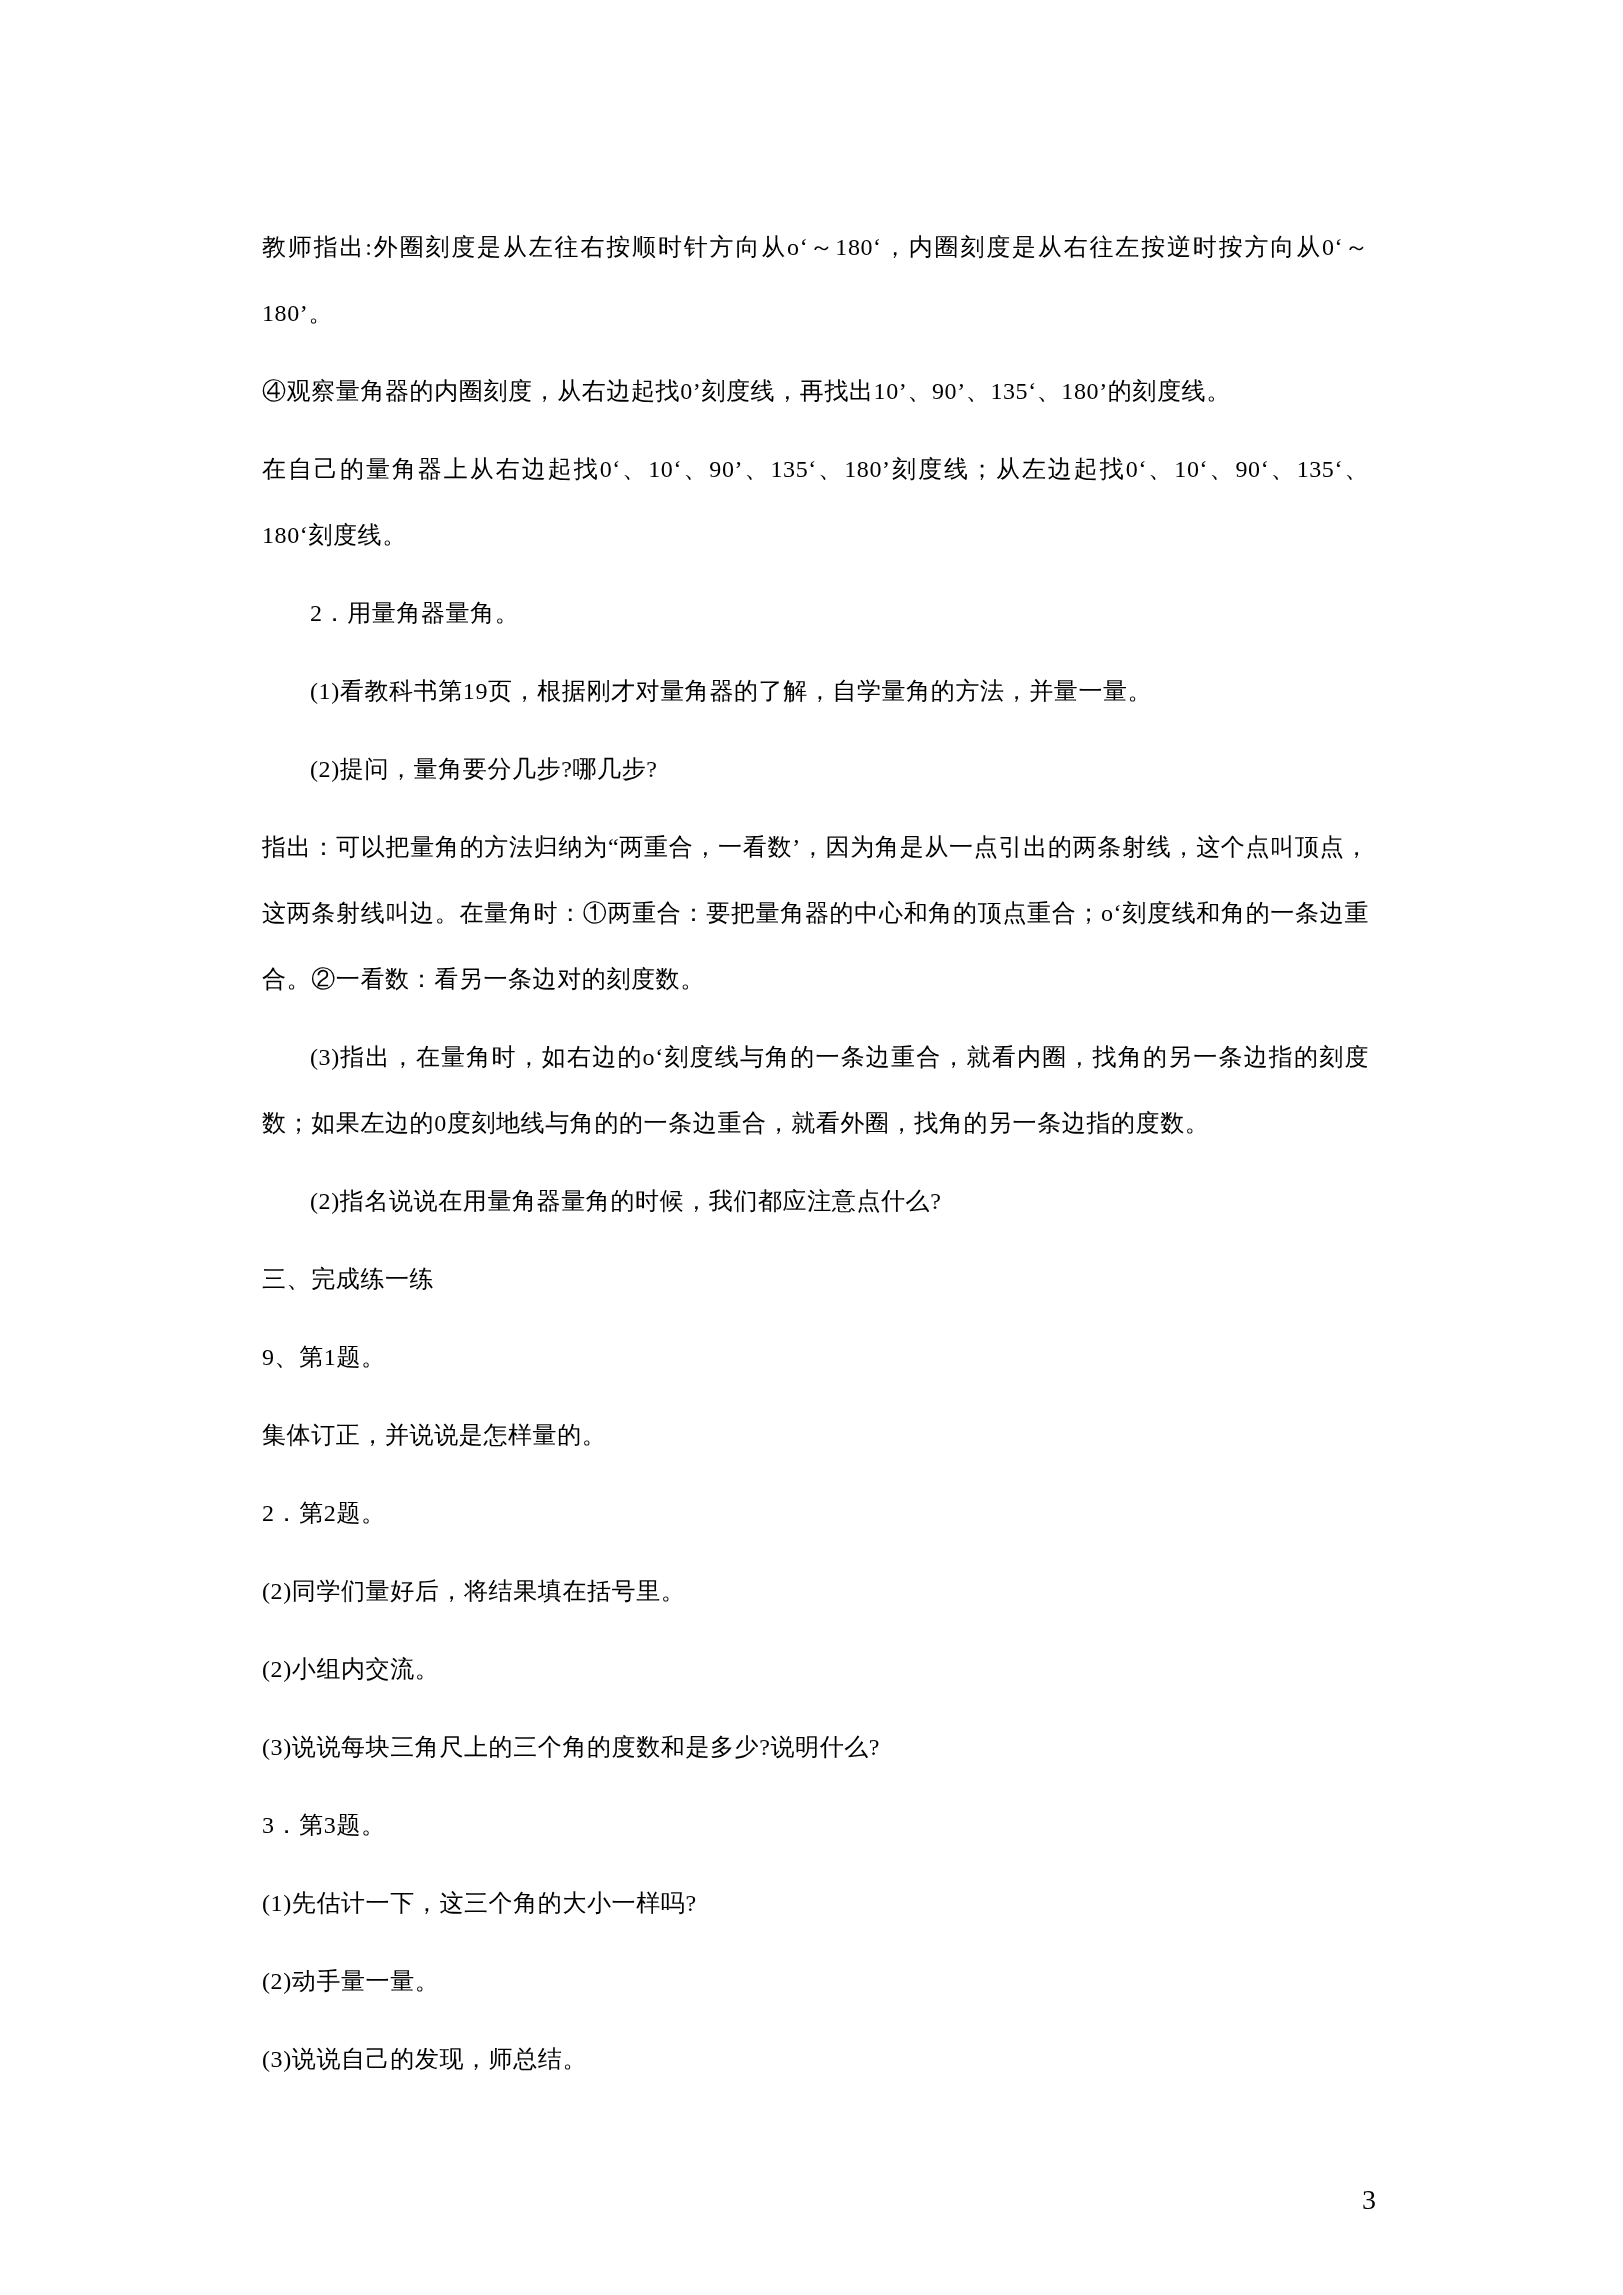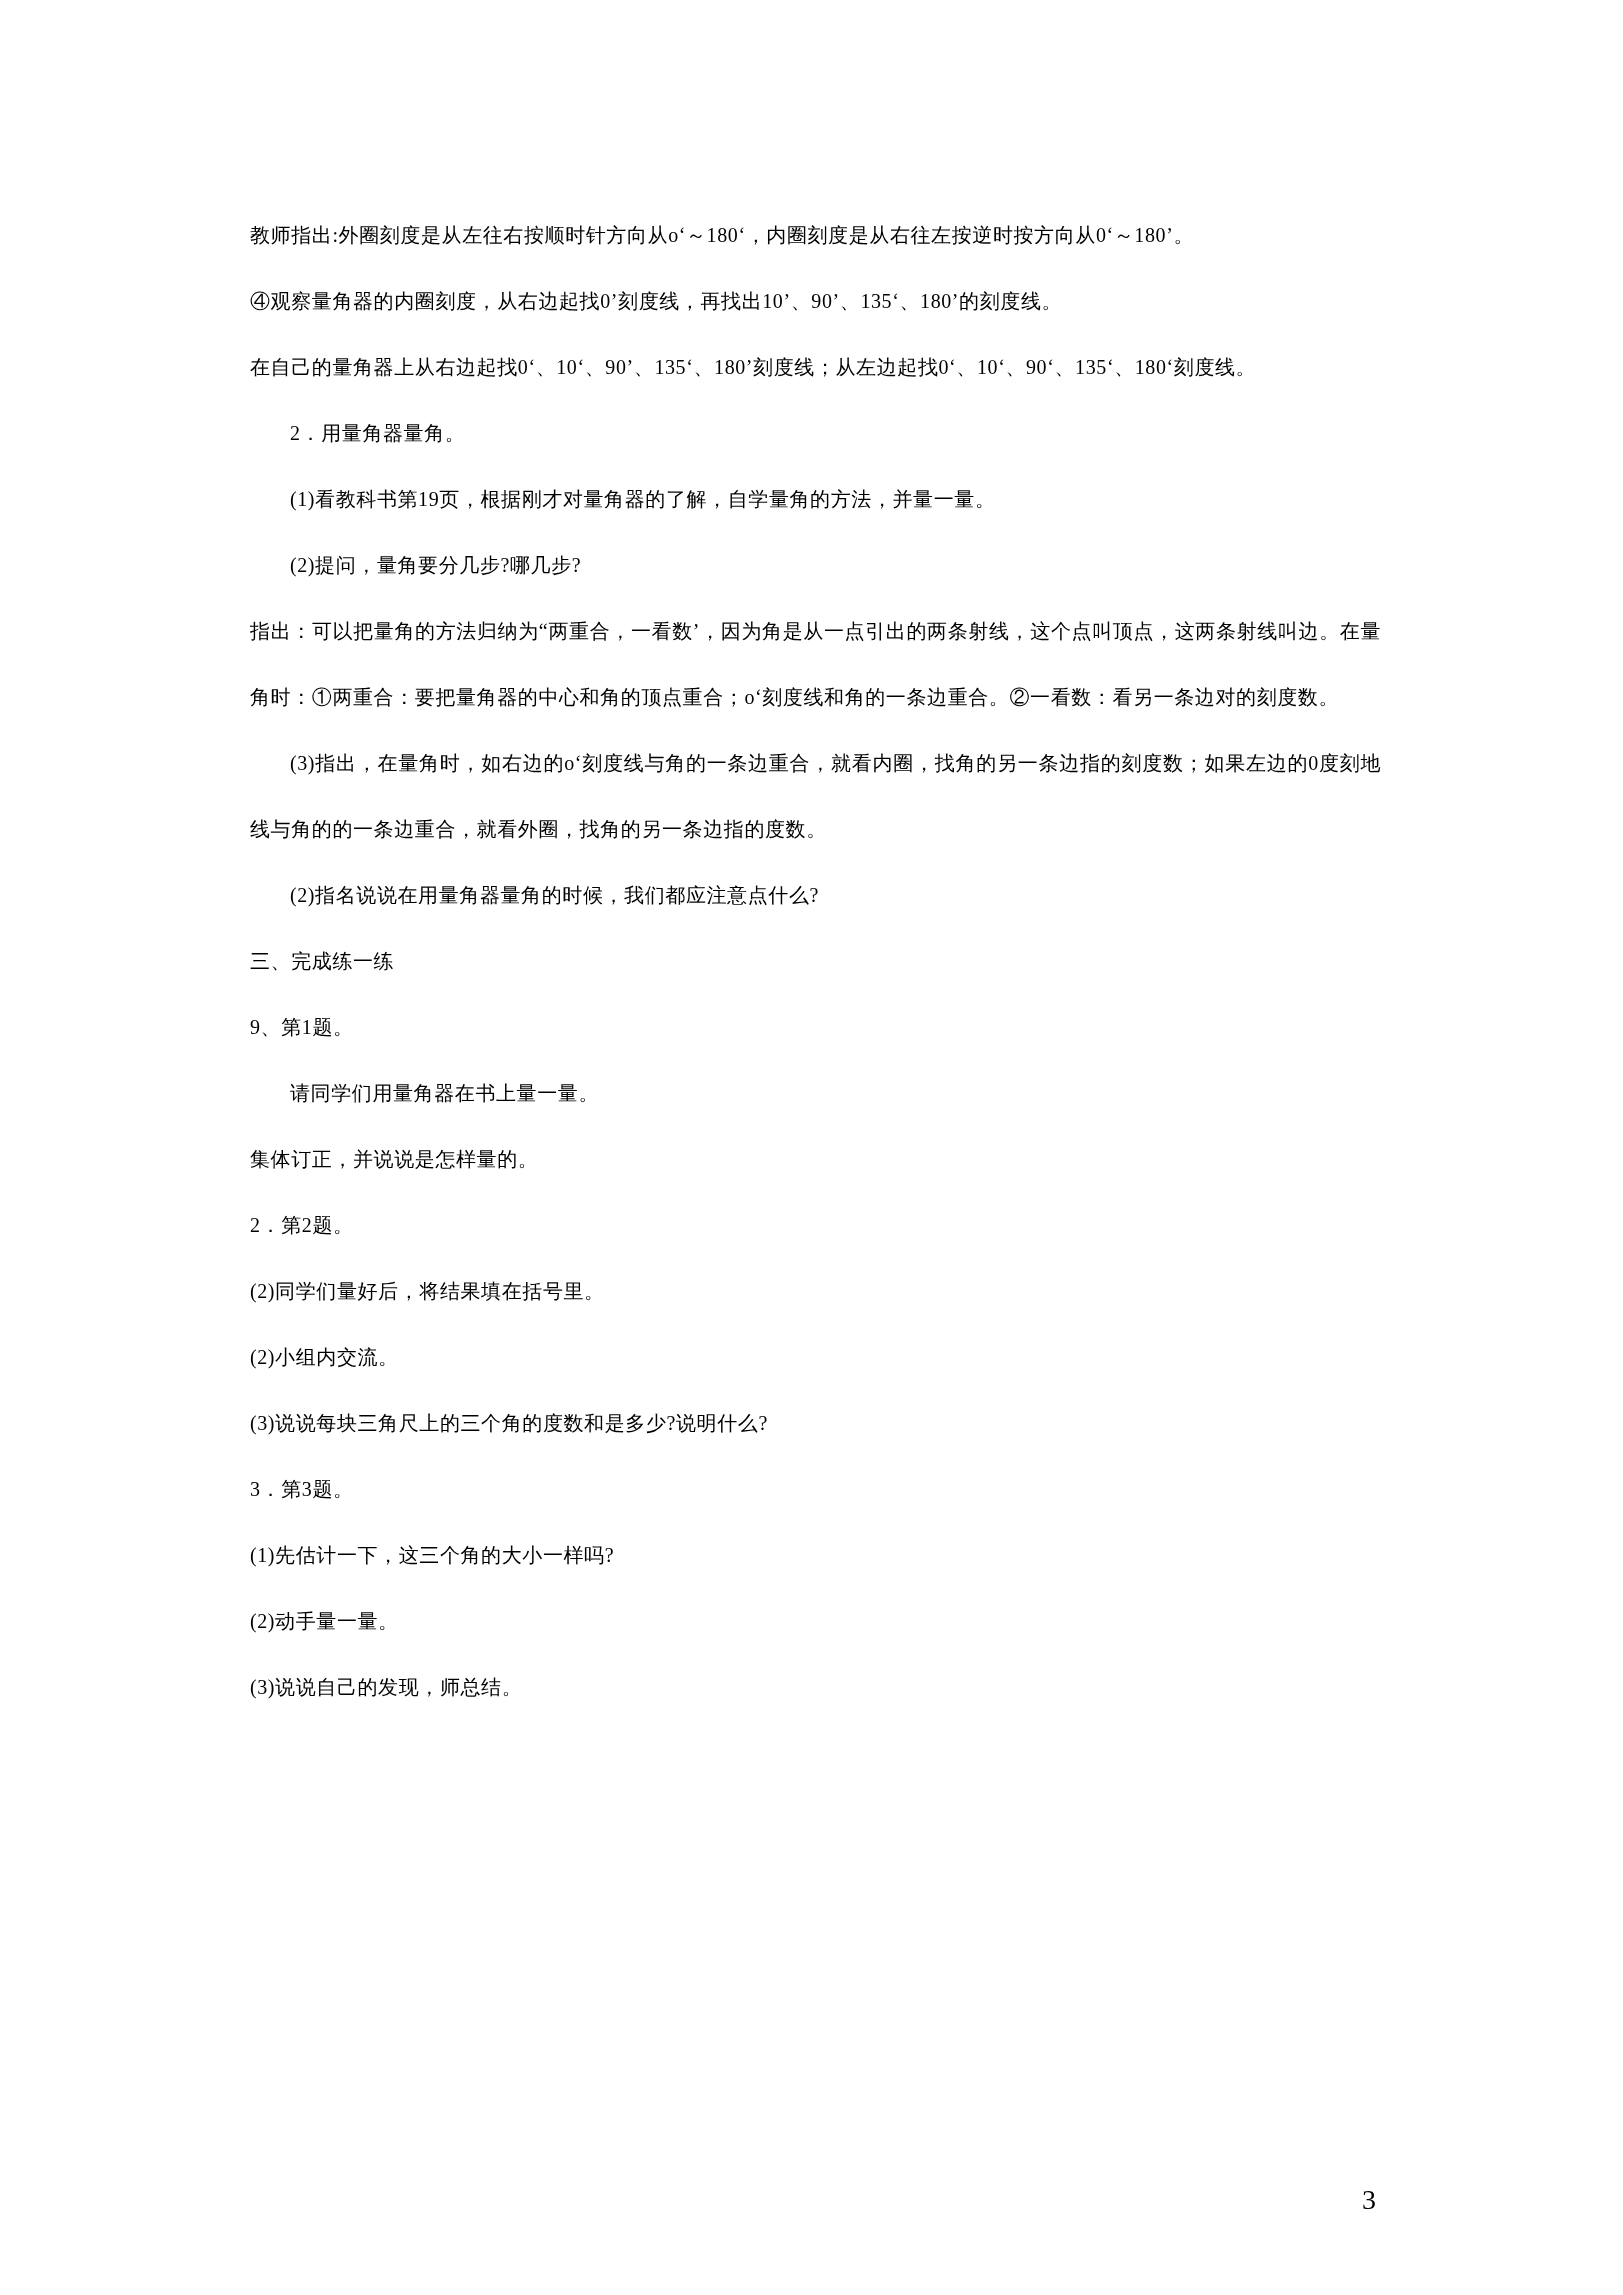--- a/index.html
+++ b/index.html
@@ -16,23 +16,23 @@
     font-family: "Liberation Serif", "DejaVu Serif", serif;
     overflow: hidden;
   }
   .content {
     position: absolute;
     left: 250px;
     top: 202px;
     width: 1131px;
   }
   .para {
-    margin: 0;
+    margin: 12px;
     padding: 0;
-    font-size: 20px;
+    font-size: 24px;
     line-height: 66px;
     text-align: justify;
     letter-spacing: 0.6px;
     word-break: break-word;
     font-family: Liberation Serif, serif;
   }
   .para.indent {
     text-indent: 2em;
   }
   .page-number {
@@ -52,21 +52,20 @@
       <p class="para">④观察量角器的内圈刻度，从右边起找0’刻度线，再找出10’、90’、135‘、180’的刻度线。</p>
       <p class="para">在自己的量角器上从右边起找0‘、10‘、90’、135‘、180’刻度线；从左边起找0‘、10‘、90‘、135‘、180‘刻度线。</p>
       <p class="para indent">2．用量角器量角。</p>
       <p class="para indent">(1)看教科书第19页，根据刚才对量角器的了解，自学量角的方法，并量一量。</p>
       <p class="para indent">(2)提问，量角要分几步?哪几步?</p>
       <p class="para">指出：可以把量角的方法归纳为“两重合，一看数’，因为角是从一点引出的两条射线，这个点叫顶点，这两条射线叫边。在量角时：①两重合：要把量角器的中心和角的顶点重合；o‘刻度线和角的一条边重合。②一看数：看另一条边对的刻度数。</p>
       <p class="para indent">(3)指出，在量角时，如右边的o‘刻度线与角的一条边重合，就看内圈，找角的另一条边指的刻度数；如果左边的0度刻地线与角的的一条边重合，就看外圈，找角的另一条边指的度数。</p>
       <p class="para indent">(2)指名说说在用量角器量角的时候，我们都应注意点什么?</p>
       <p class="para">三、完成练一练</p>
       <p class="para">9、第1题。</p>
-      <p class="para indent">请同学们用量角器在书上量一量。</p>
       <p class="para">集体订正，并说说是怎样量的。</p>
       <p class="para">2．第2题。</p>
       <p class="para">(2)同学们量好后，将结果填在括号里。</p>
       <p class="para">(2)小组内交流。</p>
       <p class="para">(3)说说每块三角尺上的三个角的度数和是多少?说明什么?</p>
       <p class="para">3．第3题。</p>
       <p class="para">(1)先估计一下，这三个角的大小一样吗?</p>
       <p class="para">(2)动手量一量。</p>
       <p class="para">(3)说说自己的发现，师总结。</p>
     </div>

